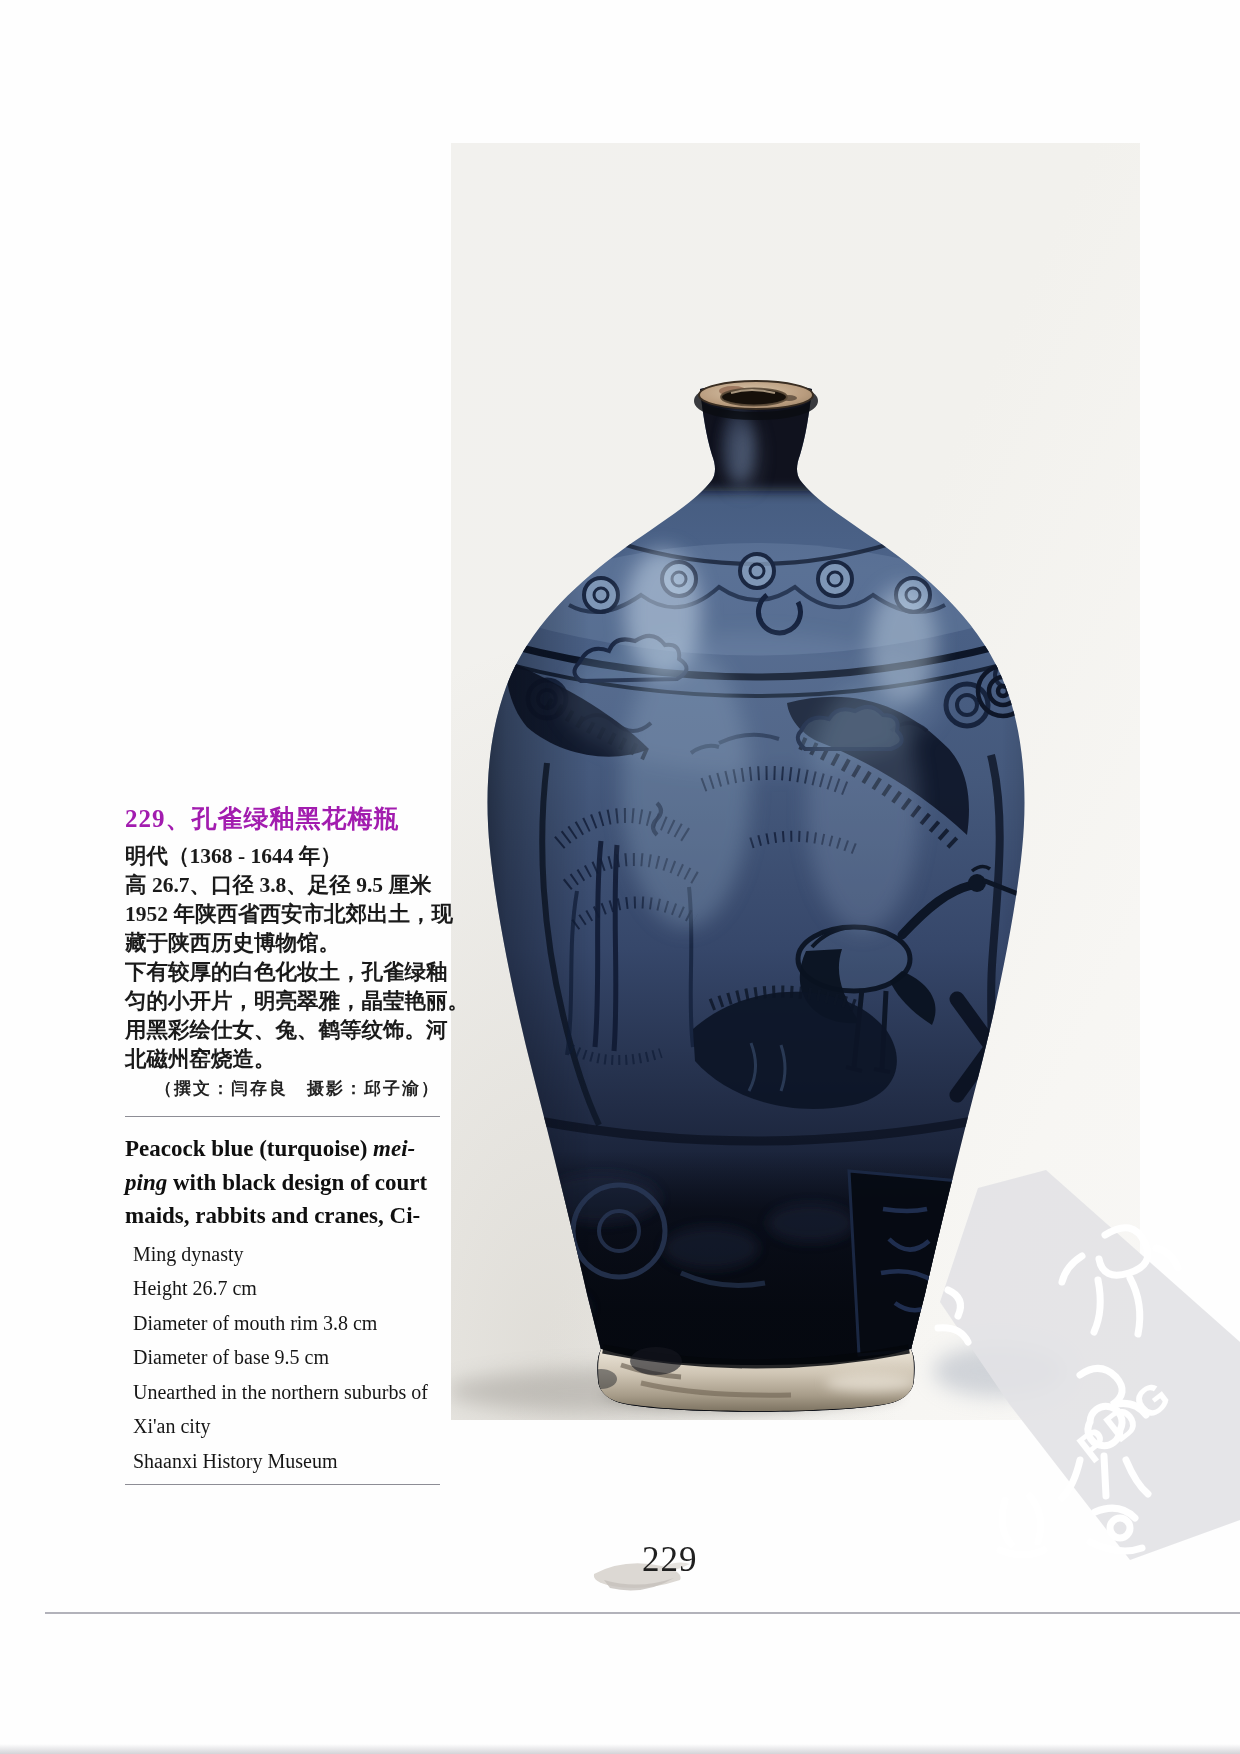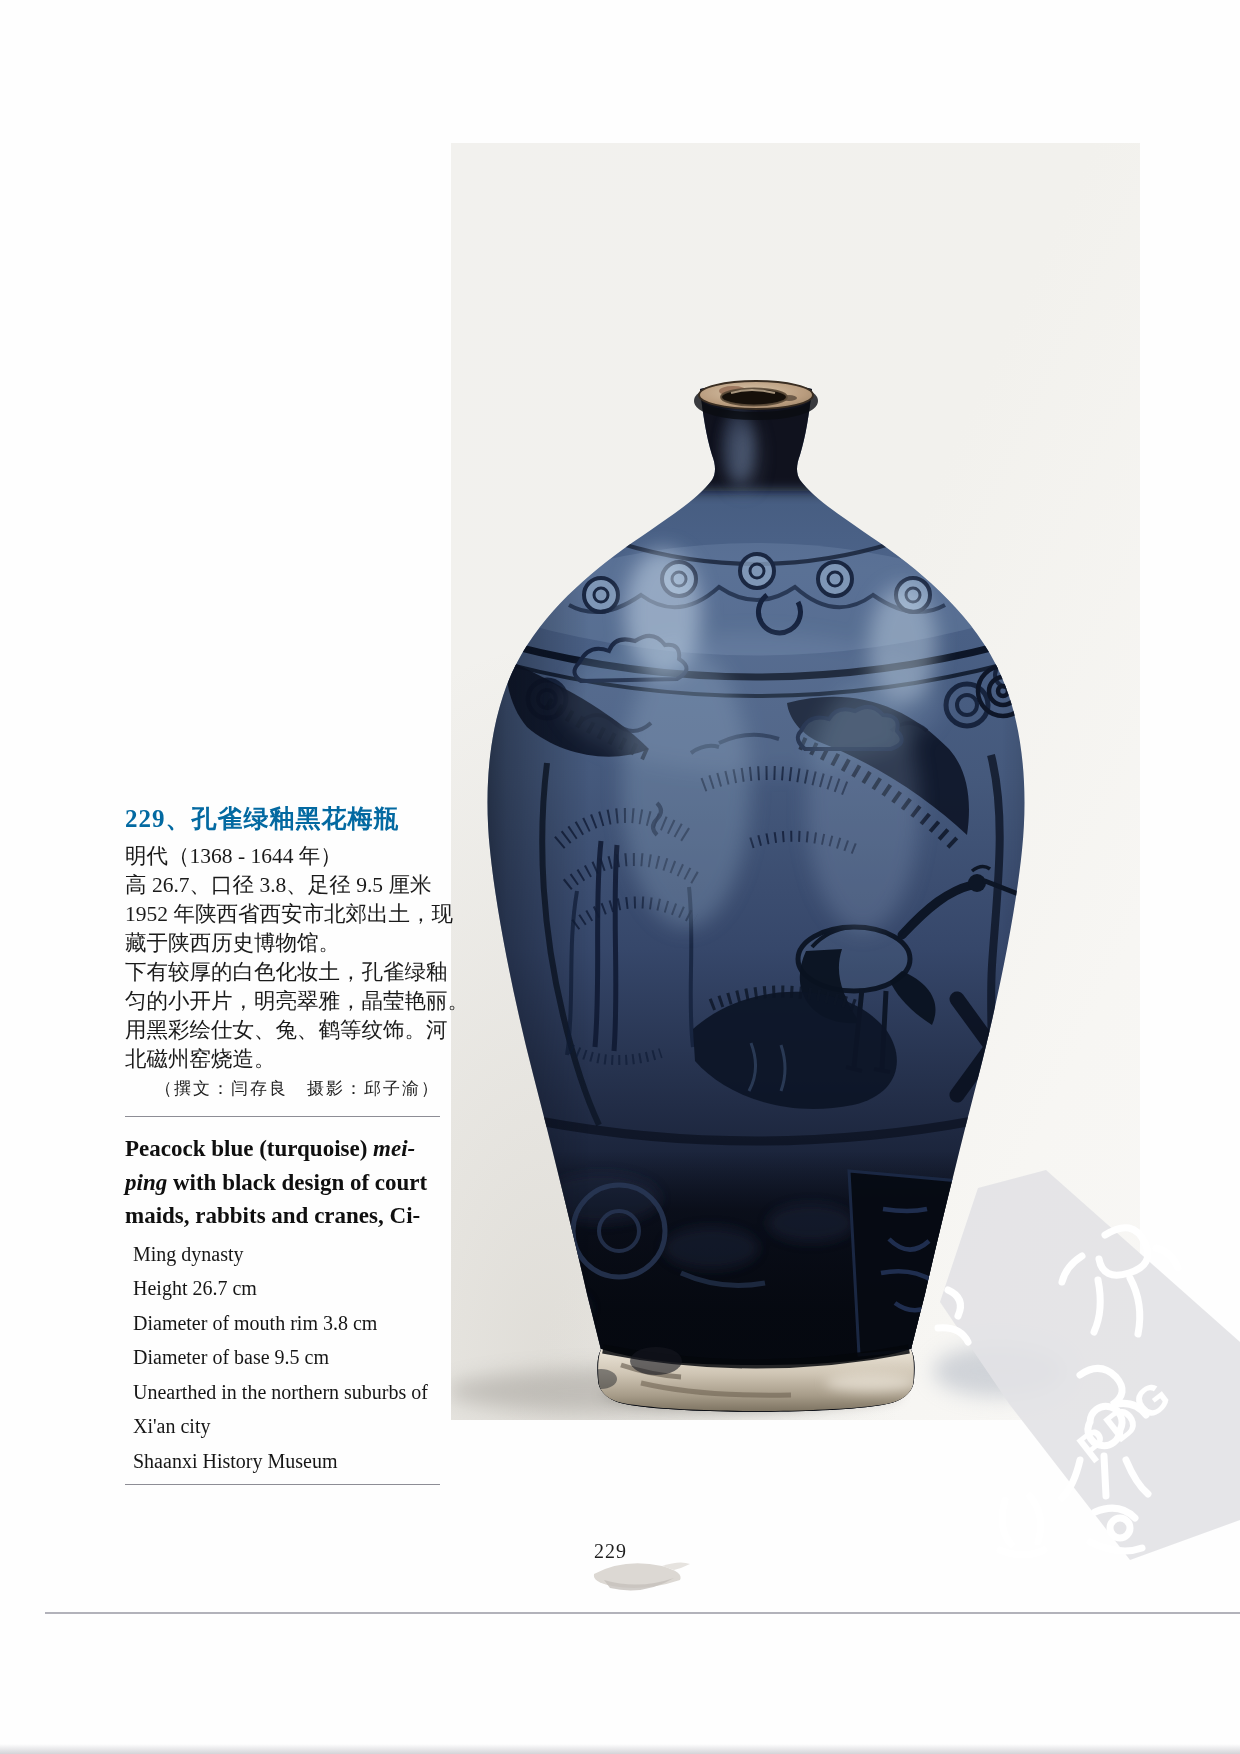--- a/index.html
+++ b/index.html
@@ -1,22 +1,22 @@
 <!DOCTYPE html>
 <html><head>
 <meta charset="utf-8">
 <style>
   html,body{margin:0;padding:0;background:#ffffff;}
   .page{position:relative;width:1240px;height:1754px;background:#fefefe;overflow:hidden;
         font-family:"Liberation Serif","DejaVu Serif",serif;color:#1c1c1c;}
 
   
   .caption{position:absolute;left:125px;top:804px;width:315px;}
-  .zh-title{margin:0 0 8px 0;font-size:25px;font-weight:700;line-height:30px;white-space:nowrap;letter-spacing:1px;color:#0369a1;}
-  .zh{margin:0;font-size:21.5px;line-height:29px;white-space:nowrap;color:#1a1a1a;}
+  .zh-title{margin:0 0 8px 0;font-size:25px;font-weight:700;line-height:30px;white-space:nowrap;letter-spacing:1px;color:#a21caf;}
+  .zh{margin:0;font-size:21.5px;line-height:29px;white-space:nowrap;color:#1a1a1a;font-weight:bold;}
   .zh.credit{padding-left:26px;font-size:17px;letter-spacing:2px;color:#222;text-align:right;}
   .rule{margin-top:13px;width:315px;border-top:1.6px solid #8d8d95;height:0;}
   .en-title{margin:15px 0 4px 0;font-size:23px;font-weight:700;line-height:33.5px;color:#0f0f0f;}
   .en-line{display:block;white-space:nowrap;}
   .en-title i{font-style:italic;}
   .en{margin:8px;font-size:20px;line-height:26.5px;white-space:nowrap;color:#161616;}
   .en:first-of-type{margin-top:6px;}
   .rule.bottom{margin-top:10px;}
 
   
@@ -24,21 +24,21 @@
          background:
            radial-gradient(ellipse at 14% 96%, rgba(150,142,130,0.20), rgba(150,142,130,0) 42%),
            linear-gradient(115deg,#f2f1ee 0%,#f2f1ed 50%,#f7f6f3 82%,#f8f7f5 100%);}
   .photo svg{position:absolute;left:0;top:0;}
 
   
   .watermark{position:absolute;left:930px;top:1160px;width:310px;height:420px;pointer-events:none;}
 
   
   .pageno-smudge{position:absolute;left:584px;top:1556px;}
-  .pageno{position:absolute;left:594px;top:1540px;font-size:20px;letter-spacing:1px;color:#1f1f1f;}
+  .pageno{position:absolute;left:642px;top:1540px;font-size:35px;letter-spacing:1px;color:#1f1f1f;}
 
   
   .bottom-rule{position:absolute;left:45px;top:1612px;width:1195px;height:2px;background:#b2b2ba;}
   .page-edge{position:absolute;left:0;bottom:0;width:1240px;height:10px;
              background:linear-gradient(#fefefe,#d4d4d8);}
 </style>
 </head>
 <body>
 
 <div class="page">

